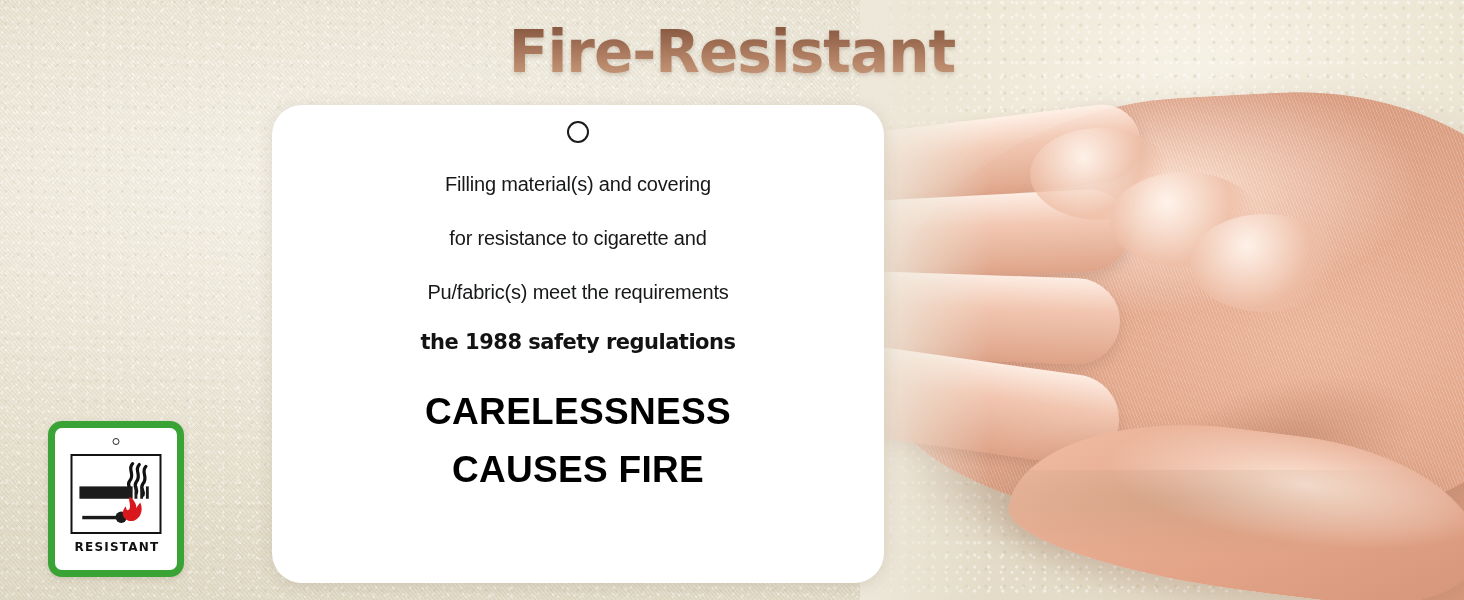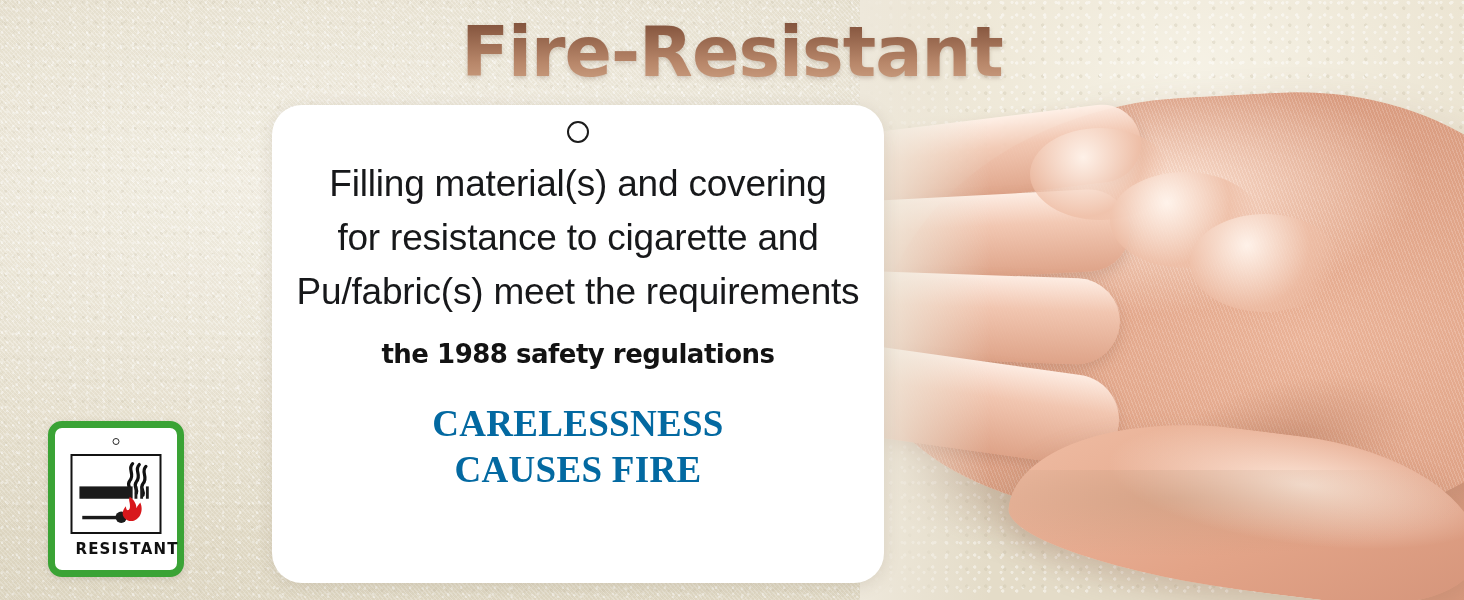--- a/index.html
+++ b/index.html
@@ -177,21 +177,21 @@
 
   
   .title {
     position: absolute;
     left: 0;
     top: 6px;
     width: 1464px;
     text-align: center;
     font-family: "DejaVu Sans", sans-serif;
     font-weight: bold;
-    font-size: 70px;
+    font-size: 58px;
     line-height: 92px;
     letter-spacing: -1px;
     background-image: linear-gradient(180deg, #6f4331 0%, #8c5c44 26%, #b8876a 62%, #cda183 88%, #c49a7e 100%);
     -webkit-background-clip: text;
     background-clip: text;
     color: transparent;
     -webkit-text-fill-color: transparent;
     text-shadow: none;
     filter: drop-shadow(0 2px 2px rgba(120,90,70,0.28));
     white-space: nowrap;
@@ -222,42 +222,42 @@
   }
   .card-body {
     position: absolute;
     left: 0;
     top: 52px;
     width: 612px;
     text-align: center;
   }
   .card-line {
     font-family: "Liberation Sans", sans-serif;
-    font-size: 37px;
+    font-size: 20px;
     line-height: 54px;
     color: #17181a;
     letter-spacing: -0.2px;
   }
   .card-bold {
-    margin-top: 16px;
+    margin-top: 4px;
     font-family: "DejaVu Sans", sans-serif;
     font-weight: bold;
-    font-size: 26px;
+    font-size: 21px;
     line-height: 38px;
     letter-spacing: -0.5px;
     color: #131313;
   }
   .card-warning {
     margin-top: 28px;
-    font-family: Liberation Serif, serif;
+    font-family: Liberation Sans, sans-serif;
     font-weight: bold;
     font-size: 37px;
     line-height: 46px;
     letter-spacing: 0.3px;
-    color: #0369a1;
+    color: #000000;
   }
 
   
   .badge {
     position: absolute;
     left: 48px;
     top: 421px;
     width: 136px;
     height: 156px;
     border: 7px solid #3aa335;
@@ -283,27 +283,27 @@
     top: 26px;
     transform: translateX(-50%);
     width: 91px;
     height: 80px;
     border: 2.2px solid #131313;
     background: #fff;
     box-sizing: border-box;
   }
   .badge-caption {
     position: absolute;
-    left: 11px;
+    left: 1px;
     top: 112px;
     width: 100%;
     text-align: center;
     font-family: "DejaVu Sans", sans-serif;
     font-weight: bold;
-    font-size: 15px;
+    font-size: 12px;
     letter-spacing: 1.2px;
     color: #111111;
   }
 </style>
 </head>
 <body>
 
 <div id="banner">
 
   <div class="bg-base"></div>
@@ -331,21 +331,21 @@
   <div class="title">Fire-Resistant</div>
 
   <div class="card">
     <div class="punch-hole"></div>
     <div class="card-body">
       <div class="card-line">Filling material(s) and covering</div>
       <div class="card-line">for resistance to cigarette and</div>
       <div class="card-line">Pu/fabric(s) meet the requirements</div>
       <div class="card-bold">the 1988 safety regulations</div>
       <div class="card-warning">CARELESSNESS</div>
-      <div class="card-warning" style="margin-top:0;">CAUSES FIRE</div>
+      <div class="card-warning" style="margin-top:12px;">CAUSES FIRE</div>
     </div>
   </div>
 
   <div class="badge">
     <div class="badge-hole"></div>
     <div class="badge-pic">
       <svg viewBox="0 0 91 80" width="100%" height="100%">
 
         <path d="M63 8 C57 14, 66 19, 60 26 C56 31, 62 34, 60 38" stroke="#111" stroke-width="3.4" fill="none" stroke-linecap="round"></path>
         <path d="M70 9 C64 15, 73 20, 67 27 C63 32, 69 35, 67 39" stroke="#111" stroke-width="3.4" fill="none" stroke-linecap="round"></path>

